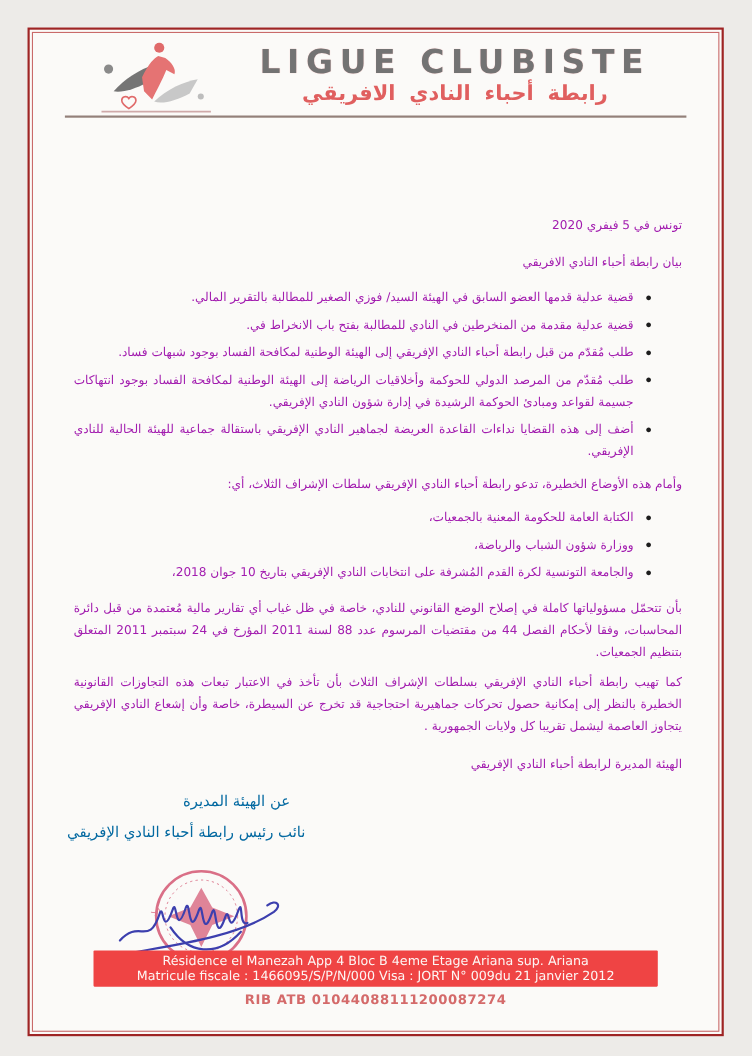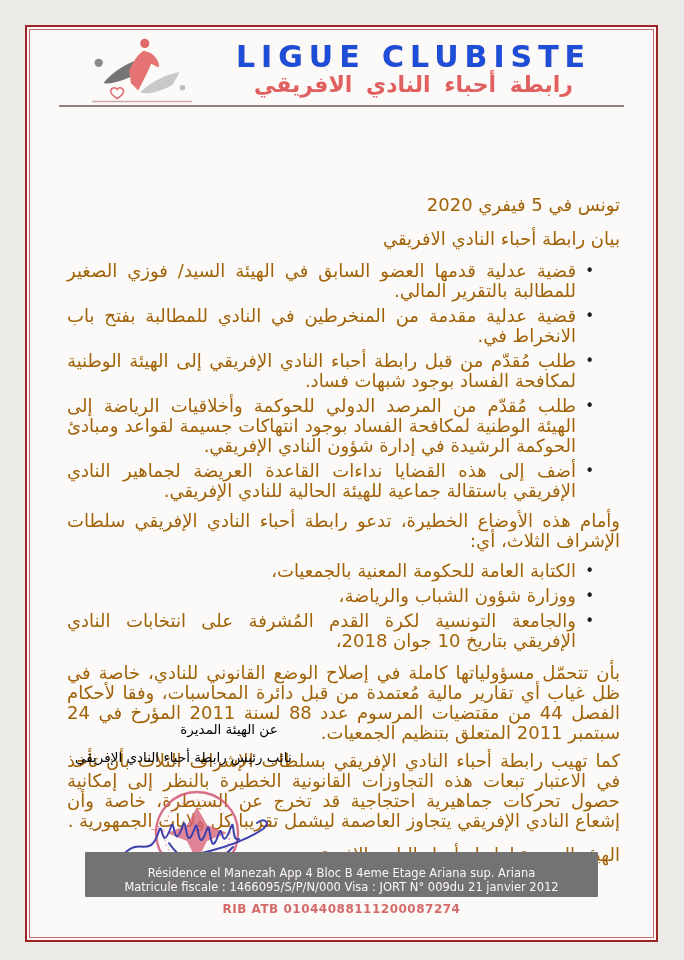--- a/index.html
+++ b/index.html
@@ -18,57 +18,57 @@
   }
   .page-frame::before {
     content:""; position:absolute; inset:2px;
     border:1px solid #c96a6a; pointer-events:none;
   }
   
   .doc-header { display:flex; align-items:flex-start; padding:10px 30px 0 56px; height:78px; }
   .logo-box { width:118px; height:70px; flex:0 0 auto; }
   .brand-box { flex:1; text-align:center; padding-top:4px; }
   .brand-latin {
-    color:#1d4ed8; font-weight:bold; font-size:30px;
+    color:#737373; font-weight:bold; font-size:30px;
     letter-spacing:6px; line-height:32px; white-space:nowrap;
     text-shadow:0 0 1px #f3b8b8;
   }
   .brand-arabic {
-    direction:rtl; color:#e05f5f; font-weight:bold; font-size:22px;
+    direction:rtl; color:#e05f5f; font-weight:bold; font-size:19px;
     line-height:24px; word-spacing:6px;
   }
   .header-rule { position:absolute; left:32px; right:32px; top:78px; height:2px; background:#93807a; }
   
   .doc-body {
     direction:rtl; text-align:right;
     padding:0 36px 0 40px;
-    color:#a16207; font-size:18px; line-height:20px;
+    color:#a21caf; font-size:11px; line-height:20px;
     margin-top:90px;
   }
   .date-line { text-align:right; margin-bottom:14px; }
   .doc-title { text-align:right; margin-bottom:12px; }
   .para { text-align:justify; margin-bottom:8px; }
   ul.bullets { list-style:none; margin:4px 0 10px 0; padding:0 26px 0 0; }
   ul.bullets li { position:relative; padding-right:18px; text-align:justify; margin-bottom:5px; }
   ul.bullets li::before {
     content:"•"; position:absolute; right:0; top:0;
     font-size:15px; line-height:20px; color:#1c1c1c;
   }
   ul.bullets.authorities { margin-top:10px; margin-bottom:12px; }
   .issuer-line { text-align:right; margin-top:14px; }
   
-  .sig-block { position:absolute; top:694px; left:48px; width:268px; direction:rtl; color:#000000; font-size:13.5px; }
+  .sig-block { position:absolute; top:694px; left:34px; width:268px; direction:rtl; color:#0369a1; font-size:13.5px; }
   .sig-on-behalf { text-align:center; padding-left:40px; margin-bottom:12px; }
   .sig-title { text-align:left; white-space:nowrap; }
   .sig-art { position:absolute; top:62px; left:40px; width:200px; height:105px; }
   
   .doc-footer { position:absolute; left:0; right:0; bottom:24px; text-align:center; }
   .footer-band {
-    margin:0 58px; background:#737373; color:#fdf6f4;
-    font-size:11.5px; line-height:14px; padding:14px 4px 3px;
+    margin:0 58px; background:#ef4444; color:#fdf6f4;
+    font-size:11.5px; line-height:14px; padding:2px 4px 3px;
     border-radius:1px;
   }
   .footer-band .line { white-space:nowrap; }
   .footer-rib {
     margin-top:5px; color:#d46a6a; font-weight:bold; font-size:12px; letter-spacing:0.5px;
   }
 </style>
 </head>
 <body>
 

